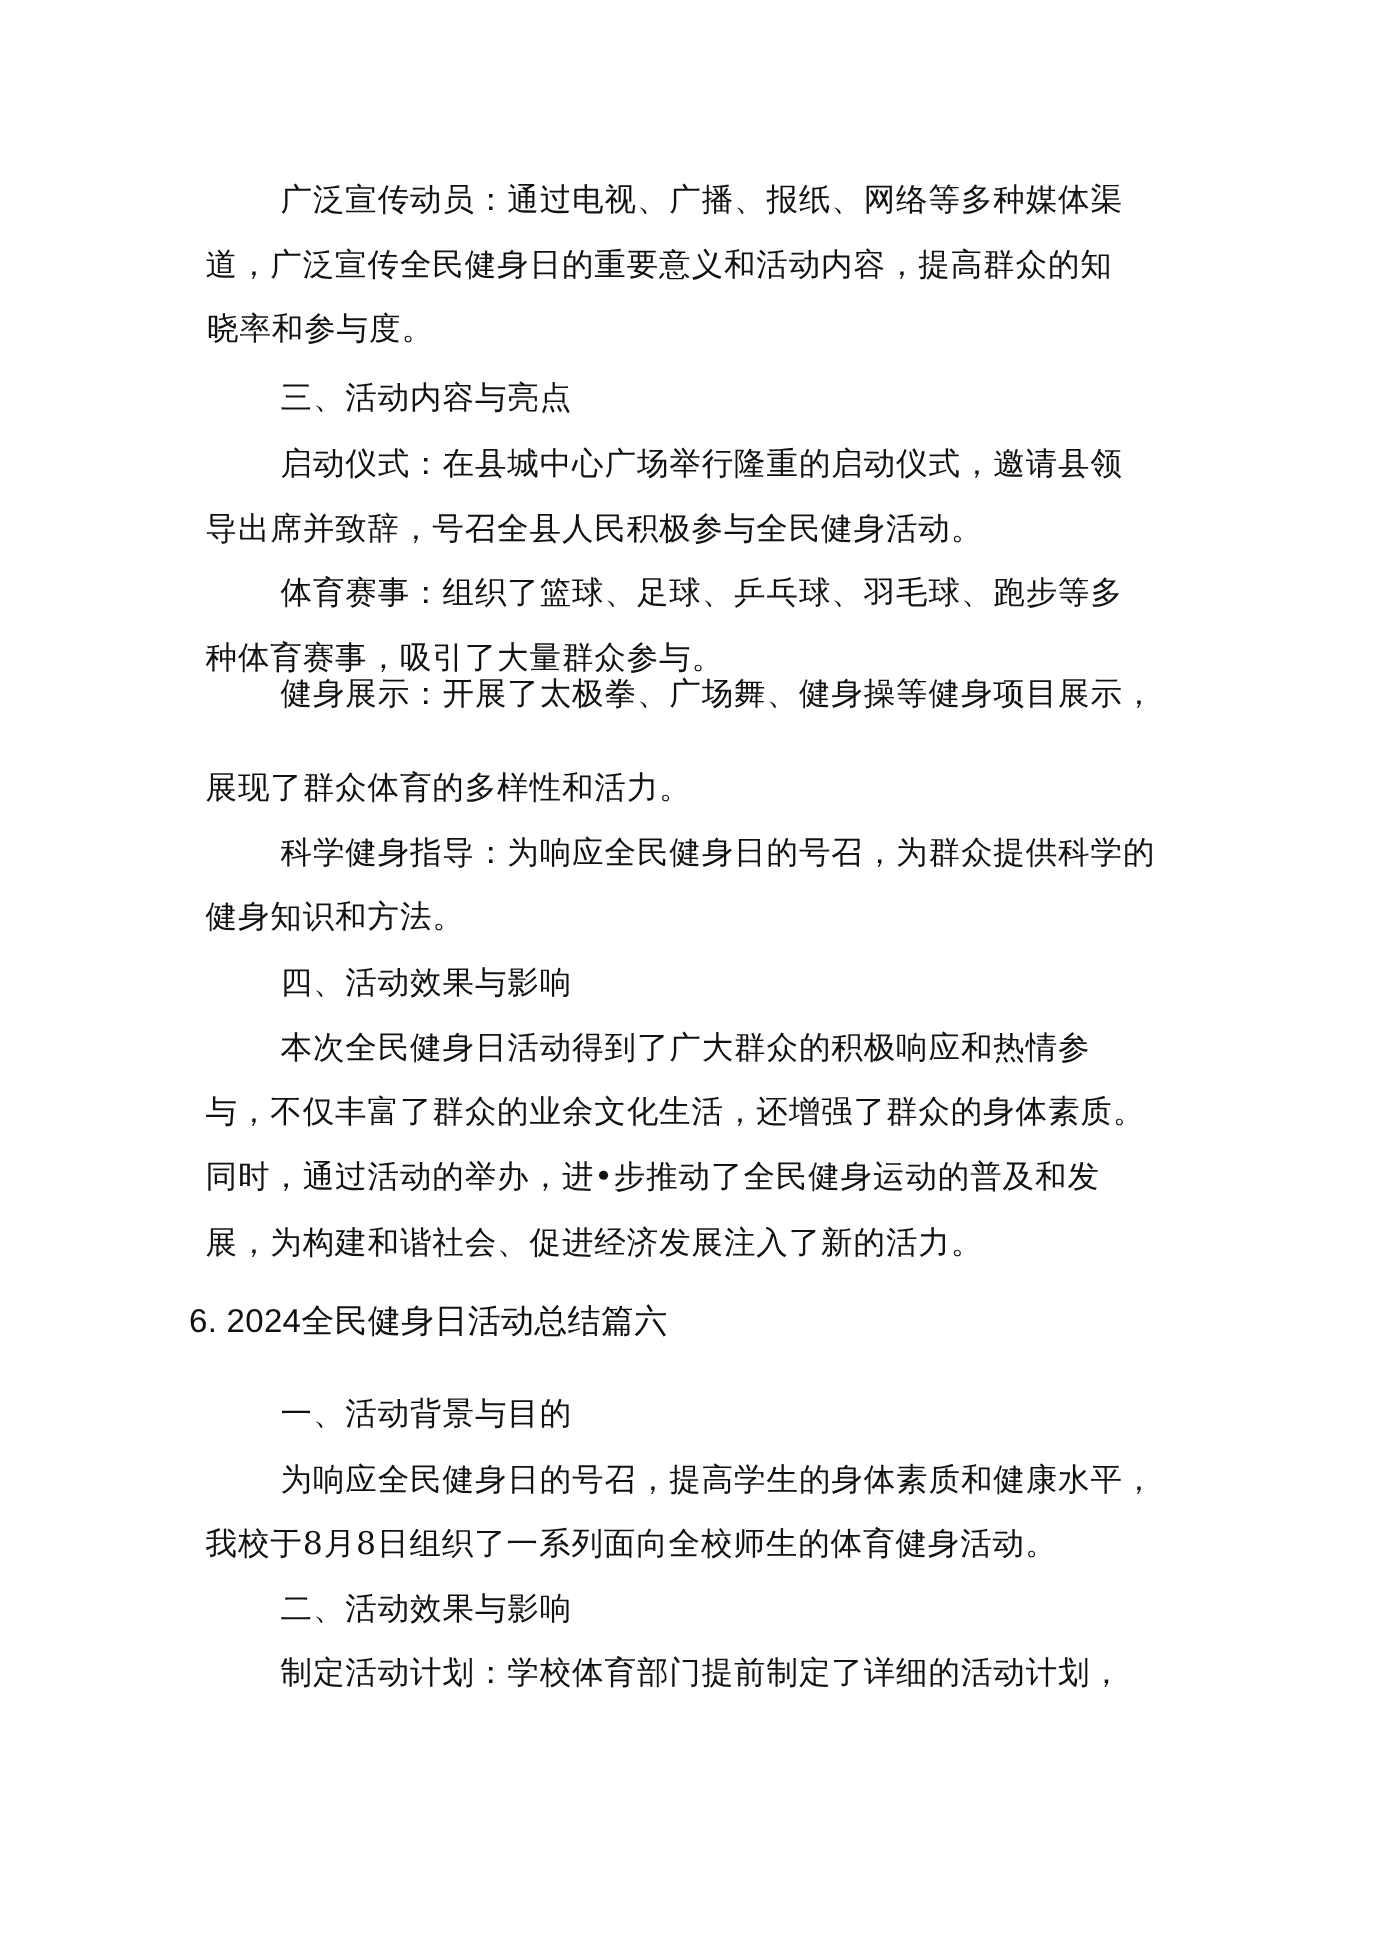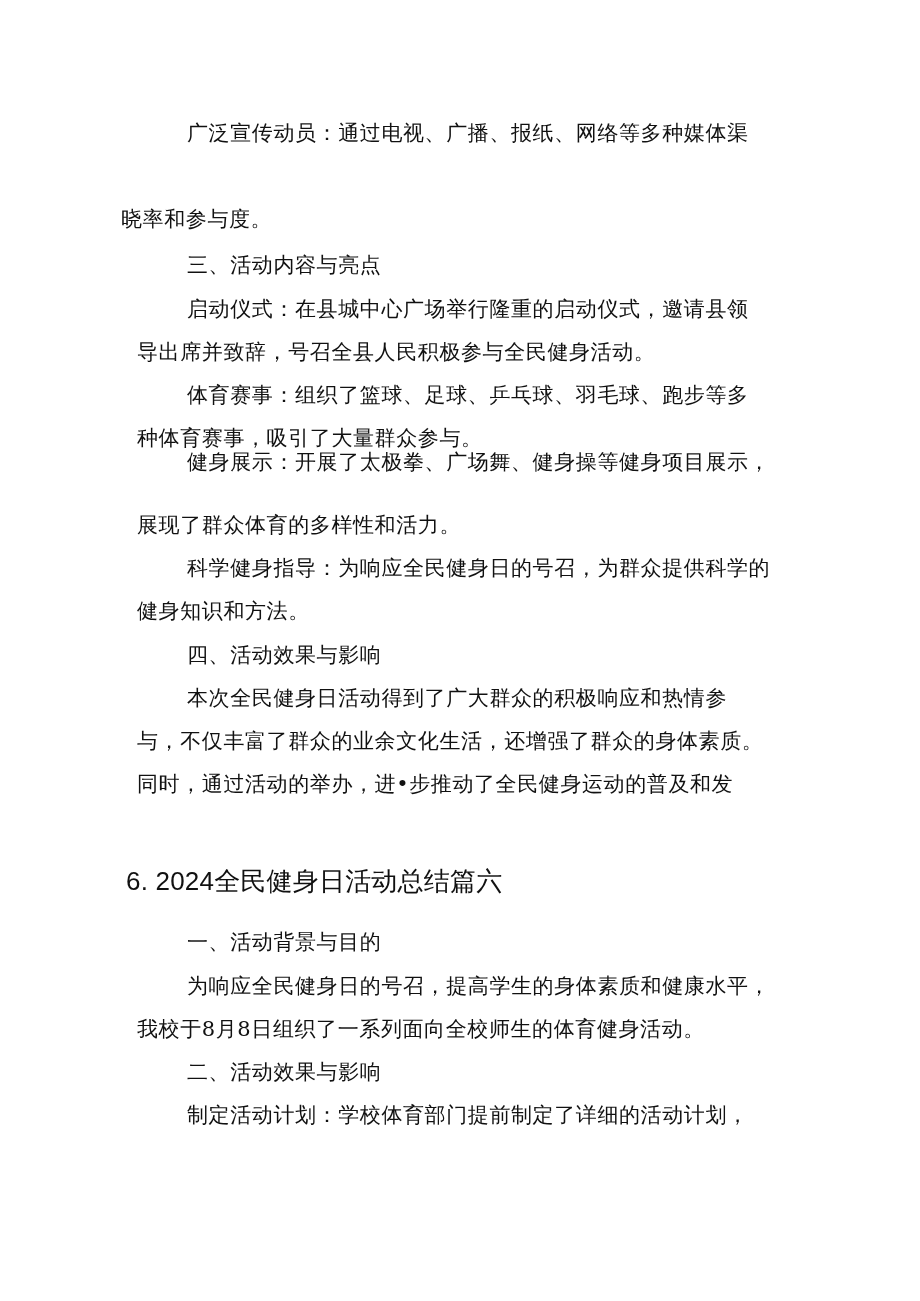--- a/index.html
+++ b/index.html
@@ -23,54 +23,56 @@
     .line {
       position: absolute;
       font-size: 21px;
       line-height: 30px;
       white-space: nowrap;
       letter-spacing: 0.6px;
     }
     .heading {
       position: absolute;
       font-family: "Liberation Sans", "DejaVu Sans", sans-serif;
-      font-size: 26px;
+      font-size: 22px;
       line-height: 30px;
       white-space: nowrap;
       letter-spacing: 0.2px;
       text-align: center;
     }
   </style>
 </head>
 <body>
 
 <div class="page">
 
   <div class="line" style="left:187px; top:118px;">广泛宣传动员：通过电视、广播、报纸、网络等多种媒体渠</div>
-  <div class="line" style="left:121px; top:204px;">晓率和参与度。</div>
+  <div class="line" style="left:137px; top:161px;">道，广泛宣传全民健身日的重要意义和活动内容，提高群众的知</div>
+  <div class="line" style="left:138px; top:204px;">晓率和参与度。</div>
 
   <div class="line" style="left:187px; top:250px;">三、活动内容与亮点</div>
 
   <div class="line" style="left:187px; top:294px;">启动仪式：在县城中心广场举行隆重的启动仪式，邀请县领</div>
   <div class="line" style="left:137px; top:337px;">导出席并致辞，号召全县人民积极参与全民健身活动。</div>
 
   <div class="line" style="left:187px; top:380px;">体育赛事：组织了篮球、足球、乒乓球、羽毛球、跑步等多</div>
   <div class="line" style="left:137px; top:423px;">种体育赛事，吸引了大量群众参与。</div>
 
   <div class="line" style="left:187px; top:447px;">健身展示：开展了太极拳、广场舞、健身操等健身项目展示，</div>
   <div class="line" style="left:137px; top:510px;">展现了群众体育的多样性和活力。</div>
 
   <div class="line" style="left:187px; top:553px;">科学健身指导：为响应全民健身日的号召，为群众提供科学的</div>
   <div class="line" style="left:137px; top:596px;">健身知识和方法。</div>
 
   <div class="line" style="left:187px; top:640px;">四、活动效果与影响</div>
 
   <div class="line" style="left:187px; top:683px;">本次全民健身日活动得到了广大群众的积极响应和热情参</div>
   <div class="line" style="left:137px; top:726px;text-align:right;">与，不仅丰富了群众的业余文化生活，还增强了群众的身体素质。</div>
   <div class="line" style="left:137px; top:769px;">同时，通过活动的举办，进•步推动了全民健身运动的普及和发</div>
+  <div class="line" style="left:137px; top:813px;">展，为构建和谐社会、促进经济发展注入了新的活力。</div>
 
   <div class="heading" style="left:126px; top:866px;">6. 2024全民健身日活动总结篇六</div>
 
   <div class="line" style="left:187px; top:927px;">一、活动背景与目的</div>
   <div class="line" style="left:187px; top:971px;">为响应全民健身日的号召，提高学生的身体素质和健康水平，</div>
   <div class="line" style="left:137px; top:1014px;">我校于8月8日组织了一系列面向全校师生的体育健身活动。</div>
 
   <div class="line" style="left:187px; top:1057px;">二、活动效果与影响</div>
   <div class="line" style="left:187px; top:1100px;">制定活动计划：学校体育部门提前制定了详细的活动计划，</div>
 

